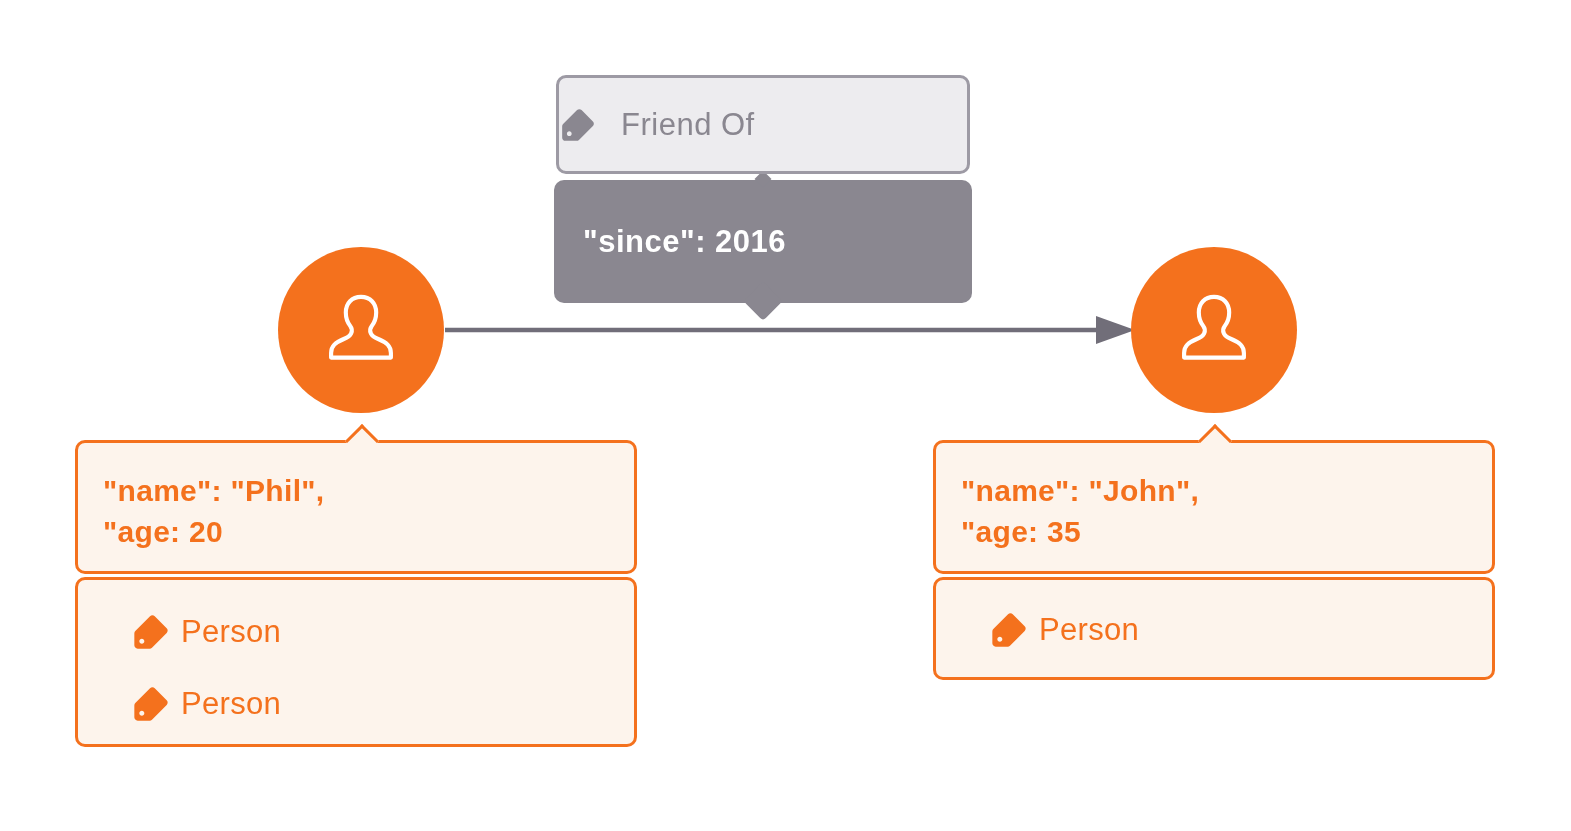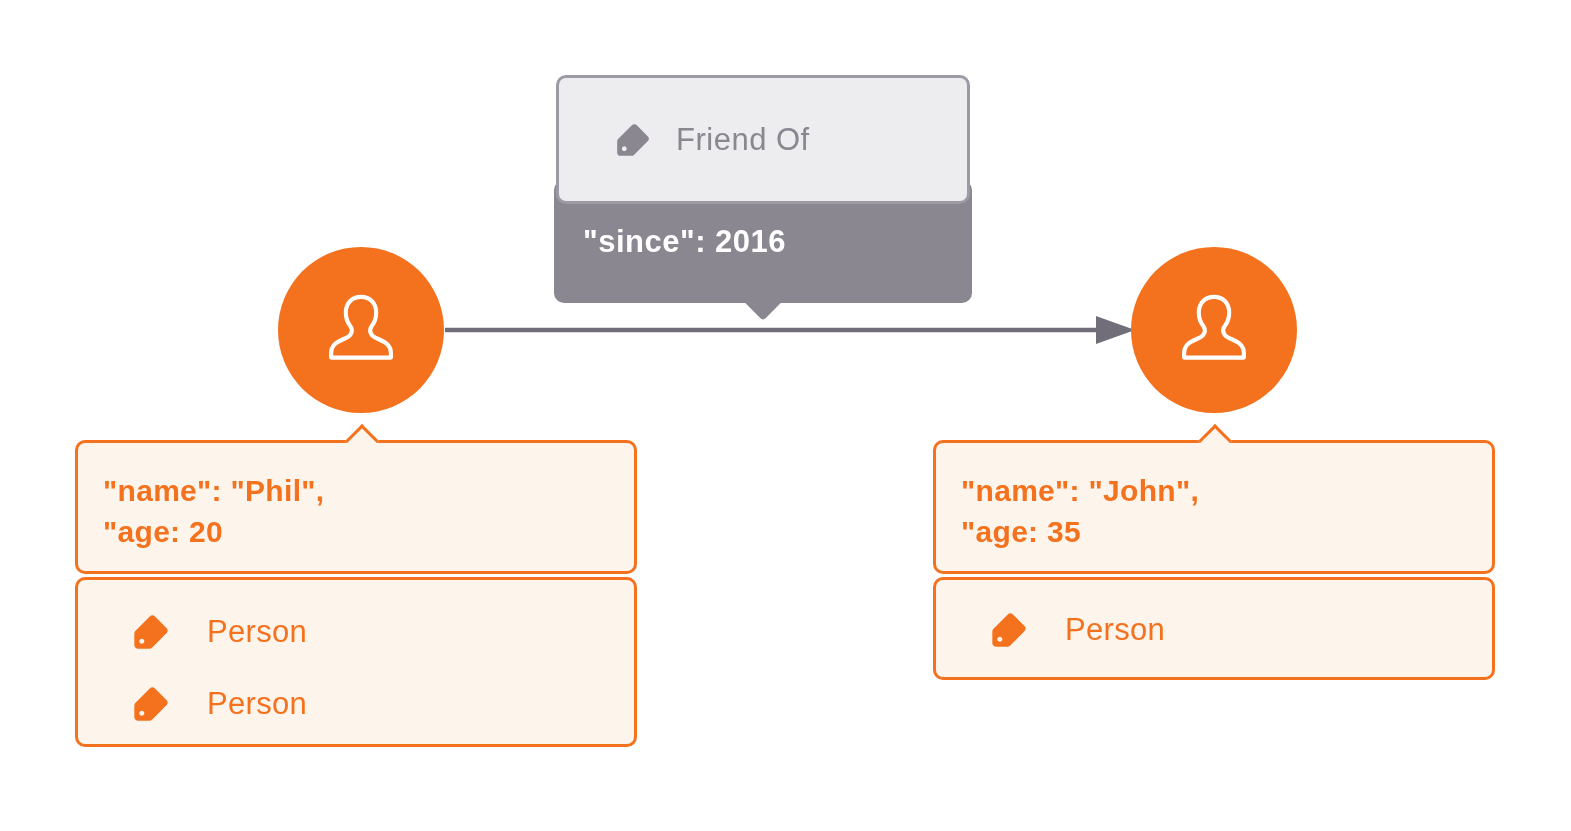--- a/index.html
+++ b/index.html
@@ -10,26 +10,26 @@
     --gray-border:#9D9AA4;
     --arrow:#716E79;
   }
   *{margin:0;padding:0;box-sizing:border-box;}
   html,body{background:#fff;}
   body{font-family:"Liberation Sans","DejaVu Sans",sans-serif;}
   .canvas{position:relative;width:1571px;height:831px;background:#ffffff;overflow:hidden;}
 
   
   .rel-label-box{
-    position:absolute;left:556px;top:75px;width:414px;height:129px;
+    position:absolute;left:556px;top:75px;width:414px;height:99px;
     background:var(--gray-light);
     border:3px solid var(--gray-border);
     border-radius:10px;
     display:flex;align-items:center;
-    padding-left:55px;gap:24px;
+    gap:24px;
     z-index:3;
   }
   .rel-label-text{font-size:31px;font-weight:500;color:var(--gray-dark);letter-spacing:0.5px;}
 
   
   .rel-prop-box{
     position:absolute;left:554px;top:180px;width:418px;height:123px;
     background:var(--gray-dark);
     border-radius:10px;
     display:flex;align-items:center;
@@ -82,21 +82,21 @@
   .props-left .notch-up{left:272px;}
   .props-right .notch-up{left:267px;}
 
   .prop-text{
     padding:27px 0 0 25px;
     font-size:30px;font-weight:bold;color:var(--orange);
     line-height:41px;letter-spacing:0.3px;
   }
   .labels-list{display:flex;flex-direction:column;padding:29px 0 0 53px;gap:26px;}
   .labels-right .labels-list{padding-top:27px;}
-  .label-row{display:flex;align-items:center;gap:36px;height:46px;}
+  .label-row{display:flex;align-items:center;gap:10px;height:46px;}
   .label-text{font-size:31px;font-weight:500;color:var(--orange);letter-spacing:0.3px;}
   .tag-icon-o{width:40px;height:40px;flex:0 0 40px;}
   .tag-icon-g{width:38px;height:38px;flex:0 0 38px;}
 </style>
 </head>
 <body>
 
 <div class="canvas">
 
   <div class="rel-label-box">

